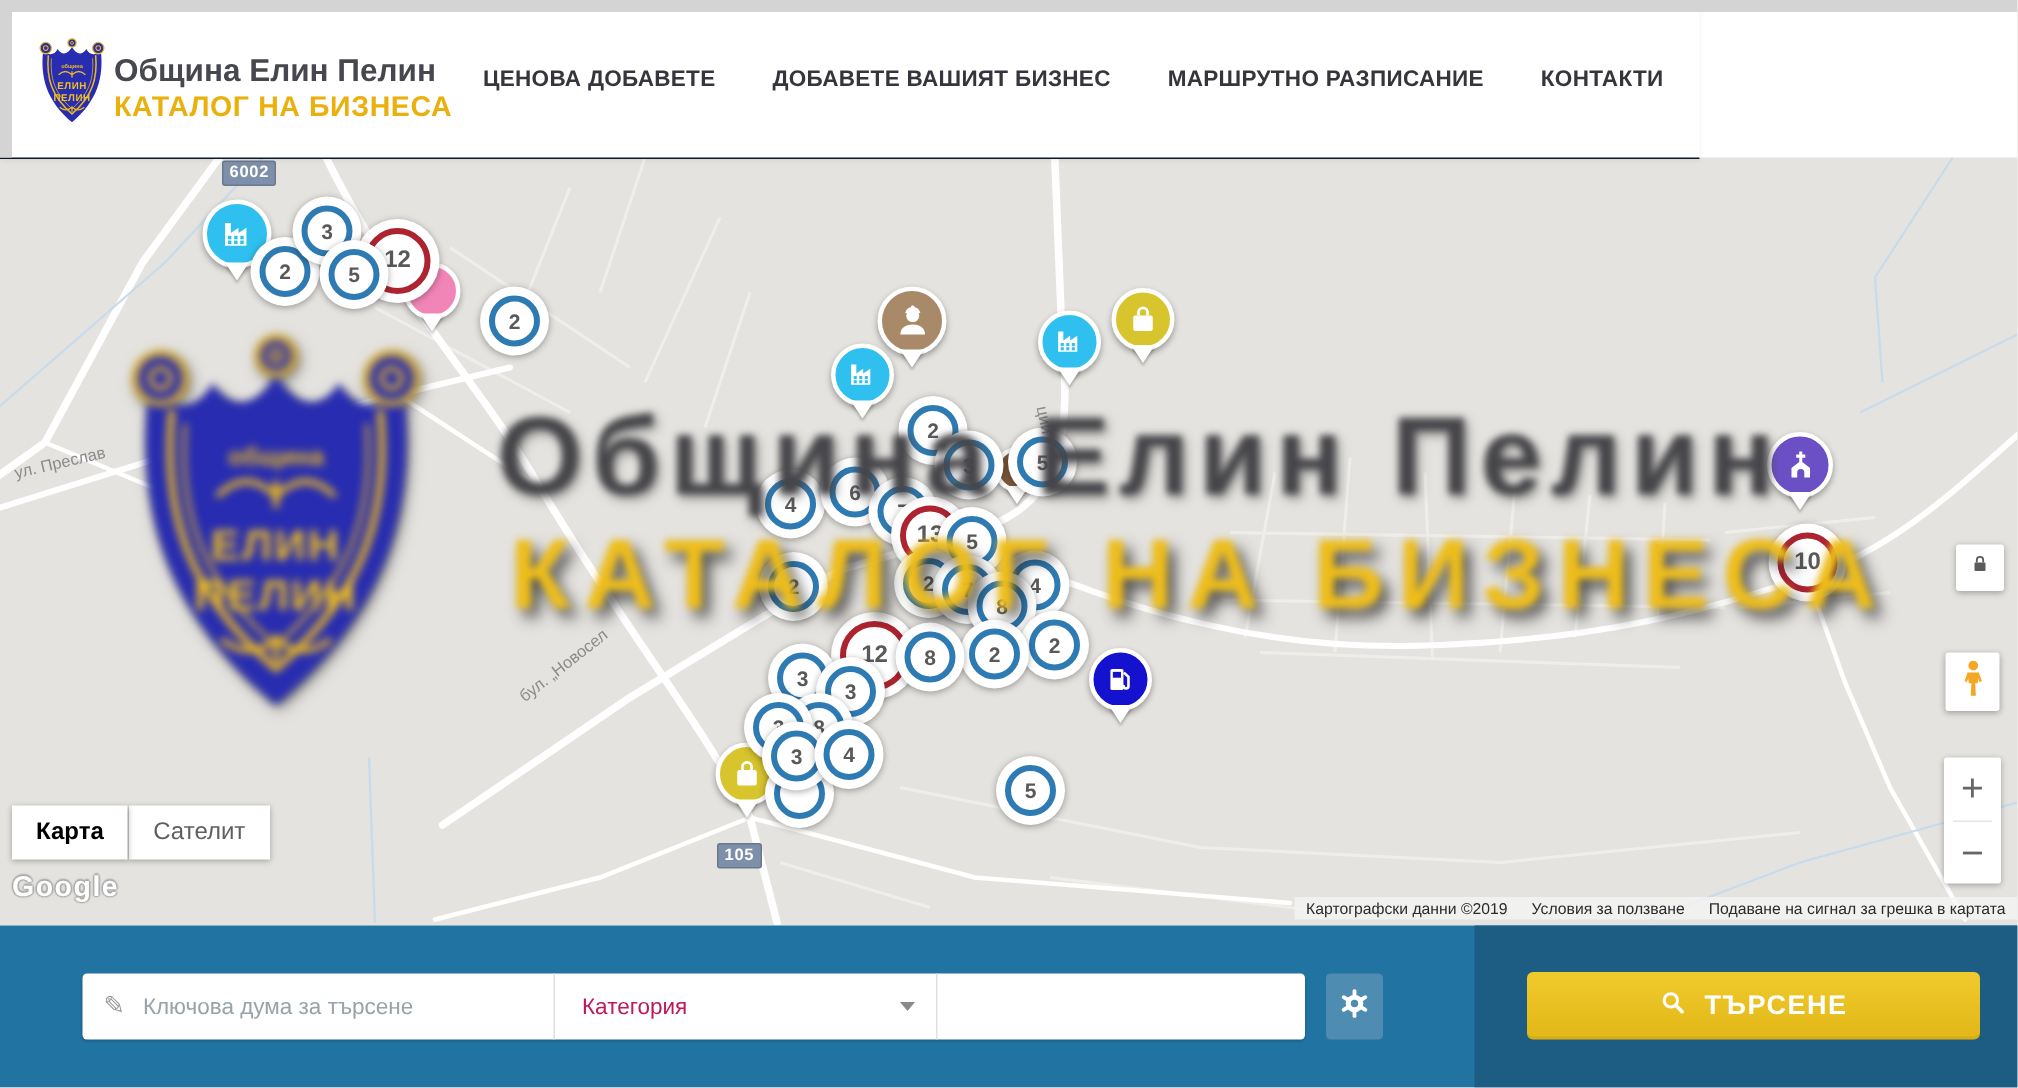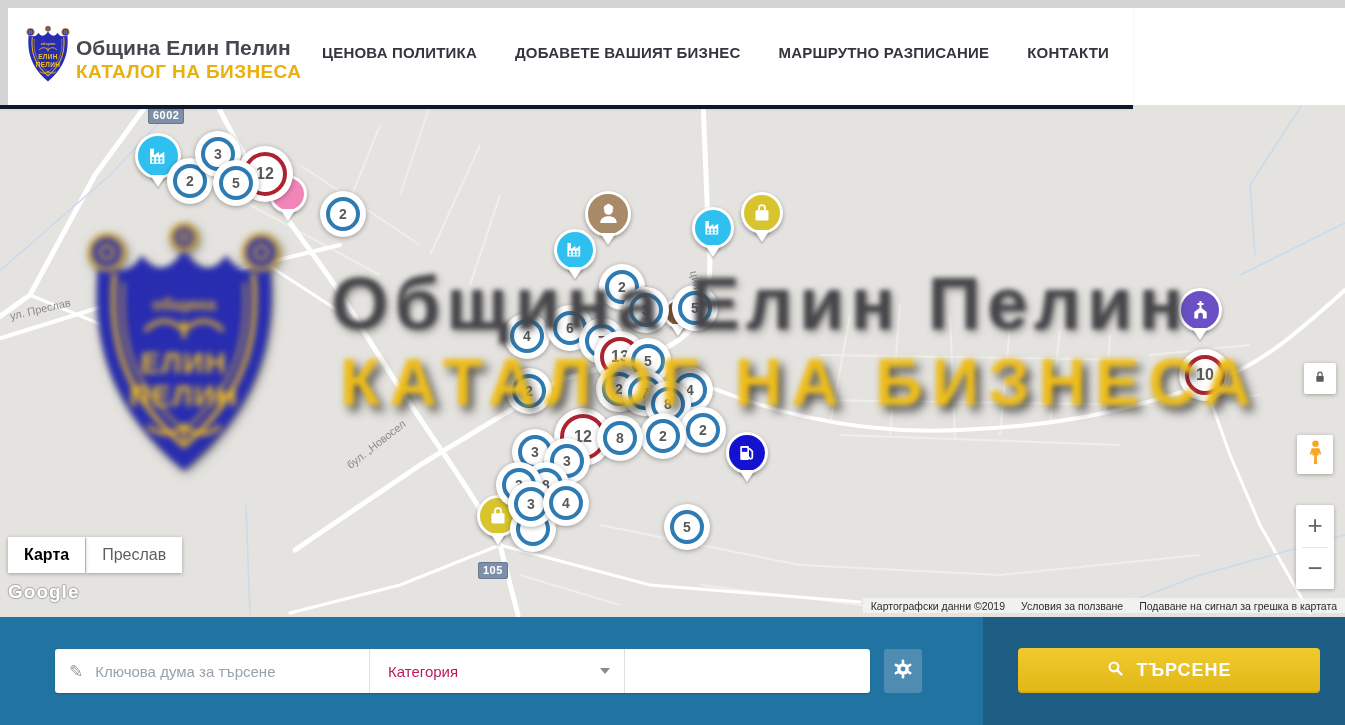--- a/index.html
+++ b/index.html
@@ -2,21 +2,21 @@
 <html><head>
 <meta charset="utf-8">
 <style>
   html,body{margin:0;padding:0;}
   body{width:1345px;height:725px;overflow:hidden;background:#fff;
        font-family:"Liberation Sans","DejaVu Sans",sans-serif;position:relative;}
   .canvas{position:absolute;inset:0;width:1345px;height:725px;overflow:hidden;}
 
   
   .header{position:absolute;left:0;top:0;width:1133px;height:105px;background:#fff;
-          border-bottom:4px solid #0f172a;box-shadow:0 1px 3px rgba(0,0,0,.06);z-index:30;}
+          border-bottom:1px solid #0f172a;box-shadow:0 1px 3px rgba(0,0,0,.06);z-index:30;}
   .edge-top{position:absolute;left:0;top:0;width:1345px;height:8px;background:#d4d4d4;}
   .edge-left{position:absolute;left:0;top:0;width:8px;height:105px;background:#d4d4d4;}
   .header-crest{position:absolute;left:24px;top:22px;width:48px;height:64px;}
   .brand-title{position:absolute;left:76px;top:36px;font-size:21px;font-weight:bold;color:#47474f;}
   .brand-subtitle{position:absolute;left:76px;top:61px;font-size:19px;font-weight:bold;color:#eab00d;letter-spacing:.4px;}
   .nav{position:absolute;right:24px;top:0;height:105px;display:flex;align-items:center;gap:38px;}
   .nav a{font-size:15px;font-weight:bold;color:#35353d;text-decoration:none;letter-spacing:.2px;cursor:pointer;}
 
   
   .map{position:absolute;left:0;top:105px;width:1345px;height:512px;background:#e5e3df;overflow:hidden;}
@@ -410,21 +410,21 @@
       </div>
 
     <svg class="wm-crest">
         <use href="#crest-symbol" width="100%" height="100%"></use>
       </svg>
     <div class="wm-line1">Община Елин Пелин</div>
     <div class="wm-line2">КАТАЛОГ НА БИЗНЕСА</div>
 
     <div class="maptype">
       <div class="mt-btn active">Карта</div>
-      <div class="mt-btn inactive">Преслав</div>
+      <div class="mt-btn inactive">Сателит</div>
     </div>
     <div class="google-logo">Google</div>
     <div class="attribution">
       <span>Картографски данни ©2019</span>
       <span>Условия за ползване</span>
       <span>Подаване на сигнал за грешка в картата</span>
     </div>
 
     <div class="ctl ctl-lock">
       <span>
@@ -452,21 +452,21 @@
 
   <div class="header">
     <div class="edge-top"></div>
     <div class="edge-left"></div>
     <svg class="header-crest">
         <use href="#crest-symbol" width="100%" height="100%"></use>
       </svg>
     <div class="brand-title">Община Елин Пелин</div>
     <div class="brand-subtitle">КАТАЛОГ НА БИЗНЕСА</div>
     <div class="nav">
-      <a>ЦЕНОВА ПОЛИТИКА</a>
+      <a>ЦЕНОВА ДОБАВЕТЕ</a>
       <a>ДОБАВЕТЕ ВАШИЯТ БИЗНЕС</a>
       <a>МАРШРУТНО РАЗПИСАНИЕ</a>
       <a>КОНТАКТИ</a>
     </div>
   </div>
 
   <div class="bottombar">
     <div class="bottombar-right"></div>
 
     <div class="search-widget">

